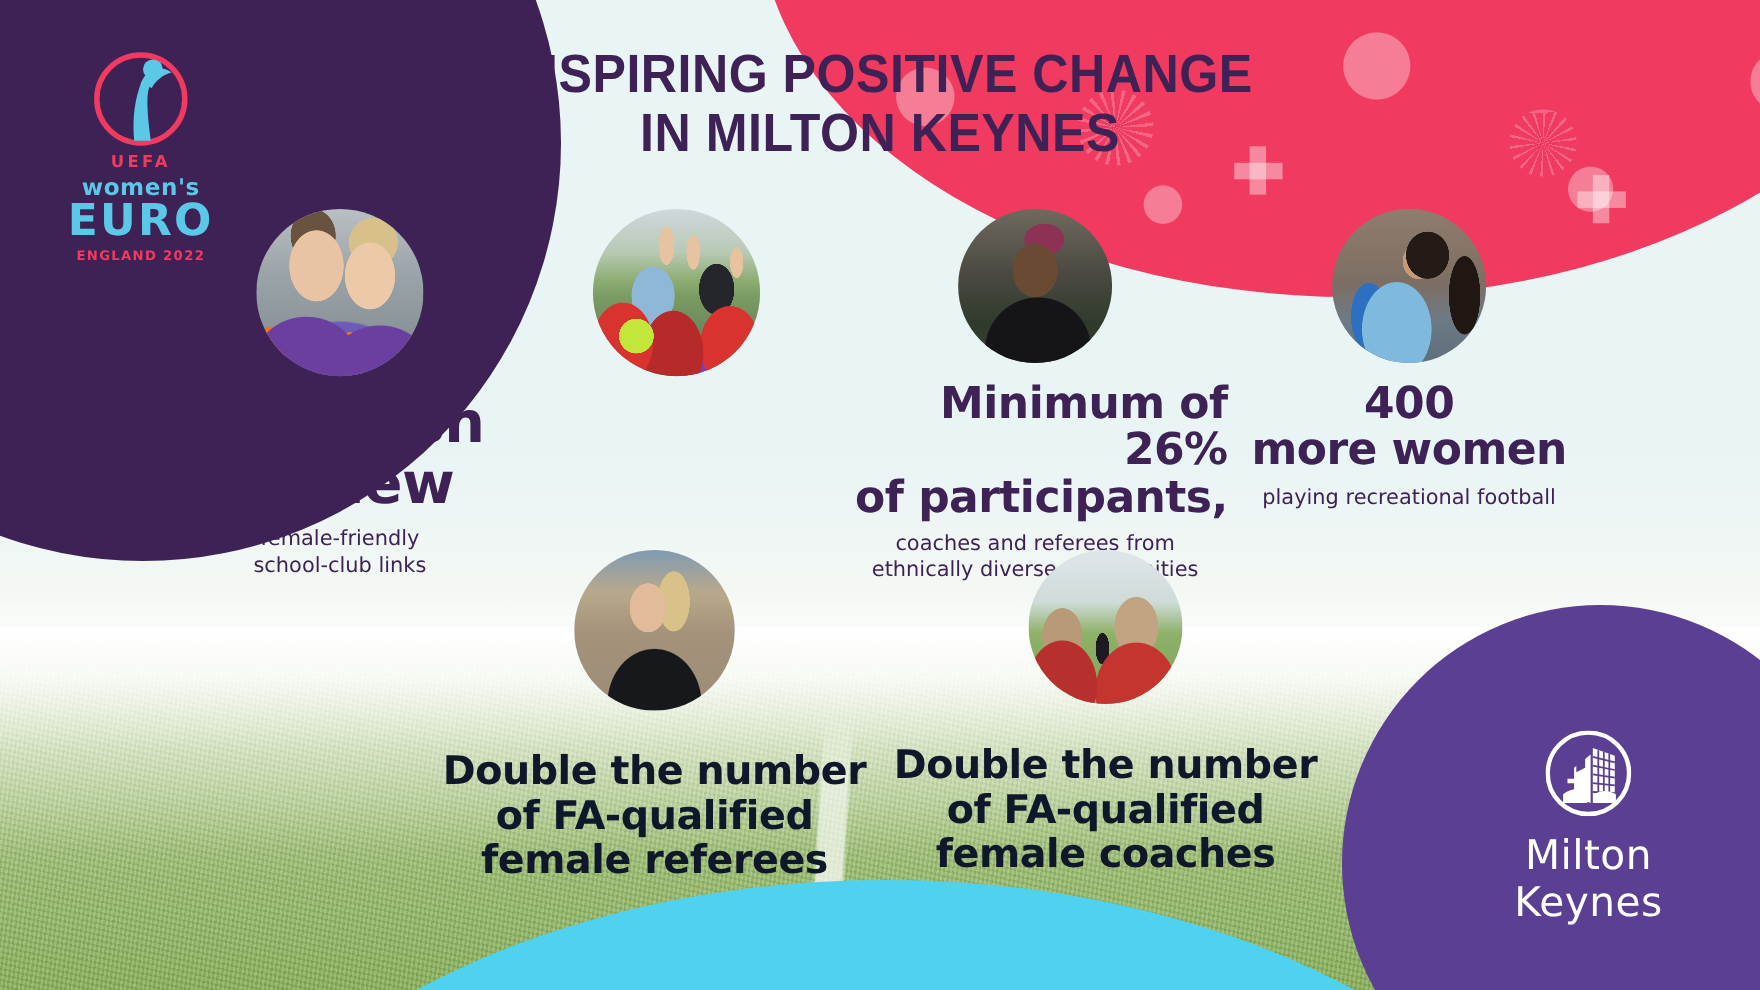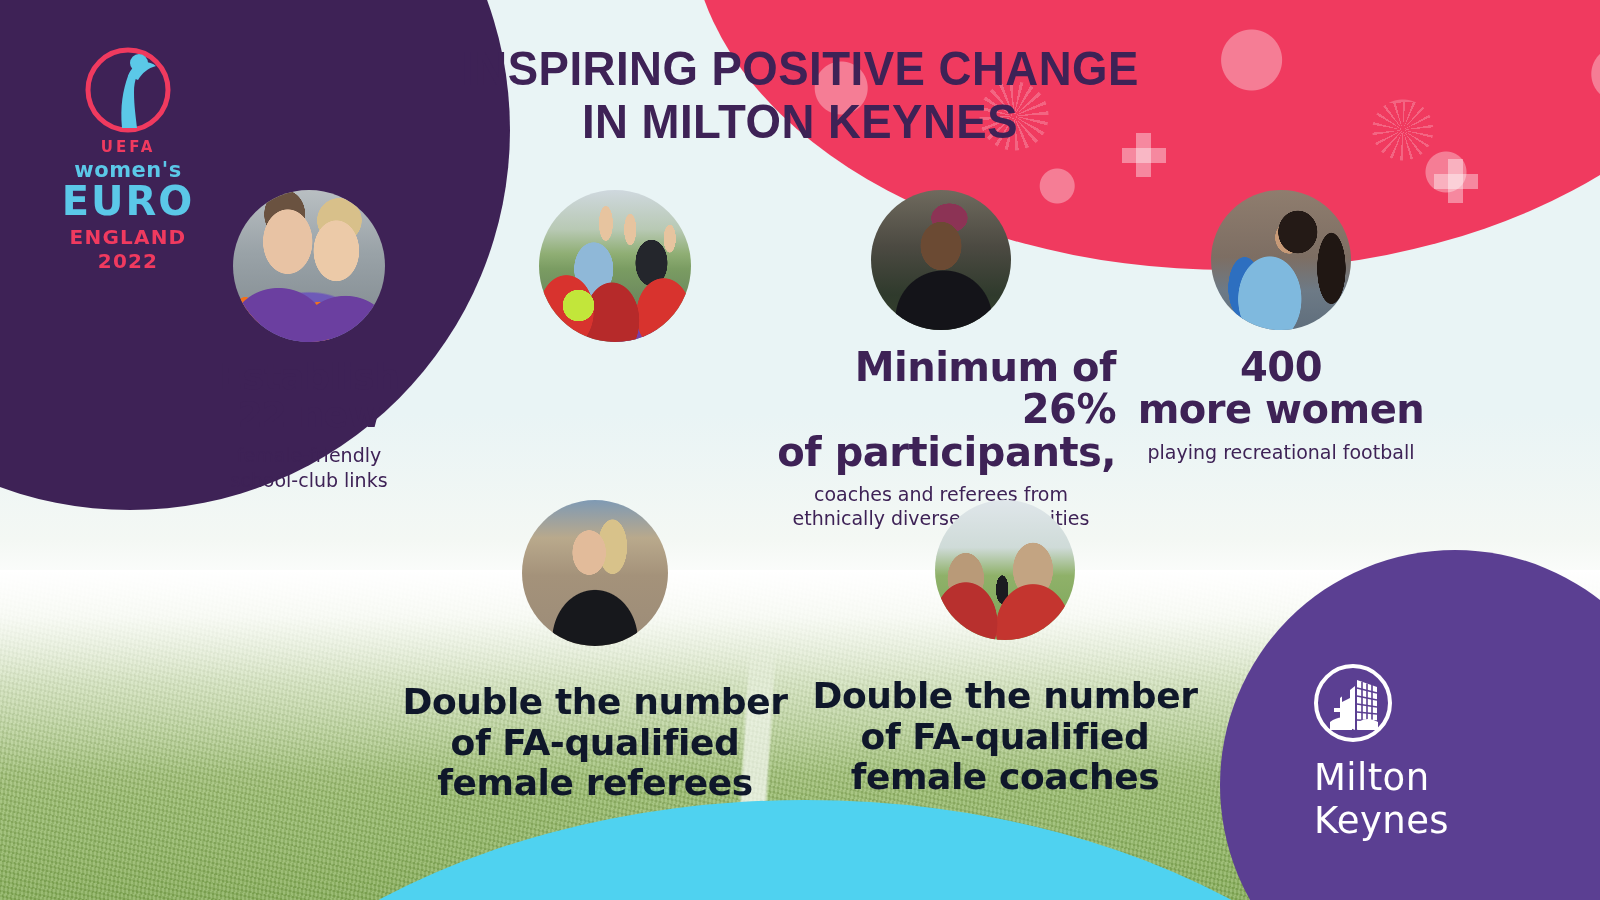--- a/index.html
+++ b/index.html
@@ -68,21 +68,21 @@
   .mk-blob{position:absolute;right:-90px;bottom:-120px;width:470px;height:470px;
     border-radius:50%;background:#5b3f92;}
 
   
   .uefa{position:absolute;left:38px;top:40px;width:180px;height:175px;text-align:center;}
   .uefa .ring{position:relative;width:104px;height:104px;margin:0 auto;}
   .uefa-txt-uefa{font-family:"DejaVu Sans",sans-serif;color:#f03a5f;font-weight:bold;
     font-size:15px;letter-spacing:3px;margin-top:-6px;}
   .uefa-txt-womens{color:#5bc8e8;font-size:21px;font-weight:bold;margin-top:2px;letter-spacing:.5px;}
   .uefa-txt-euro{color:#5bc8e8;font-size:40px;font-weight:bold;line-height:.95;letter-spacing:2px;}
-  .uefa-txt-eng{color:#f03a5f;font-size:20px;font-weight:bold;letter-spacing:1.2px;margin-top:5px;}
+  .uefa-txt-eng{color:#f03a5f;font-size:12px;font-weight:bold;letter-spacing:1.2px;margin-top:5px;}
 
   
   .title{position:absolute;left:0;right:0;top:42px;text-align:center;
     color:#3e2256;font-family:"Liberation Sans Narrow","Liberation Sans",sans-serif;
     font-weight:bold;font-size:49px;line-height:1.08;letter-spacing:.5px;
     transform:scaleX(.93);}
 
   
   .row{position:absolute;display:flex;}
   .row-top{left:0;right:0;top:190px;justify-content:center;align-items:flex-start;gap:0;}
@@ -93,21 +93,21 @@
   .headline{color:#3e2256;font-weight:bold;line-height:1.06;margin-top:16px;
     font-family:"DejaVu Sans",sans-serif;letter-spacing:-.5px;}
   .sub{color:#3e2256;font-family:"DejaVu Sans",sans-serif;line-height:1.28;margin-top:9px;font-size:19px;}
 
   .row-bottom{left:0;right:0;top:500px;justify-content:center;}
   .bcard{text-align:center;}
   .bheadline{color:#0f172a;font-weight:bold;font-size:36px;line-height:1.13;
     margin-top:36px;font-family:"DejaVu Sans",sans-serif;letter-spacing:-.4px;}
 
   
-  .mk-logo{position:absolute;right:26px;bottom:58px;width:260px;text-align:left;}
+  .mk-logo{position:absolute;right:26px;bottom:58px;width:260px;text-align:center;}
   .mk-name{color:#fff;font-size:37px;font-weight:500;letter-spacing:.4px;margin-top:10px;
     font-family:"DejaVu Sans",sans-serif;}
 </style>
 </head>
 <body>
 
 <div id="stage">
 
   <div class="bg-base"></div>
   <div class="bg-grass"></div>
@@ -163,21 +163,21 @@
           radial-gradient(ellipse 24px 32px at 68% 40%, #eccaa8 0 94%, transparent 96%),
           radial-gradient(ellipse 22px 26px at 34% 16%, #6a5240 0 92%, transparent 94%),
           radial-gradient(ellipse 24px 24px at 70% 20%, #d8c08a 0 92%, transparent 94%);"></div>
         <div class="ph" style="background:
           radial-gradient(ellipse 52px 46px at 30% 92%, #6b3fa0 0 90%, transparent 92%),
           radial-gradient(ellipse 50px 44px at 74% 96%, #6b3fa0 0 90%, transparent 92%),
           radial-gradient(ellipse 16px 30px at 8% 88%, #f2711c 0 88%, transparent 90%),
           radial-gradient(ellipse 14px 28px at 56% 90%, #f2711c 0 88%, transparent 90%),
           radial-gradient(ellipse 14px 26px at 96% 92%, #f2711c 0 88%, transparent 90%);"></div>
       </div>
-      <div class="headline" style="font-size:36px;">
+      <div class="headline" style="font-size:52px;">
         <div>Establish</div>
         <div>22 new</div>
       </div>
       <div class="sub">
         <div>female-friendly</div>
         <div>school-club links</div>
       </div>
     </div>
 
     <div class="card" style="width:302px;">

